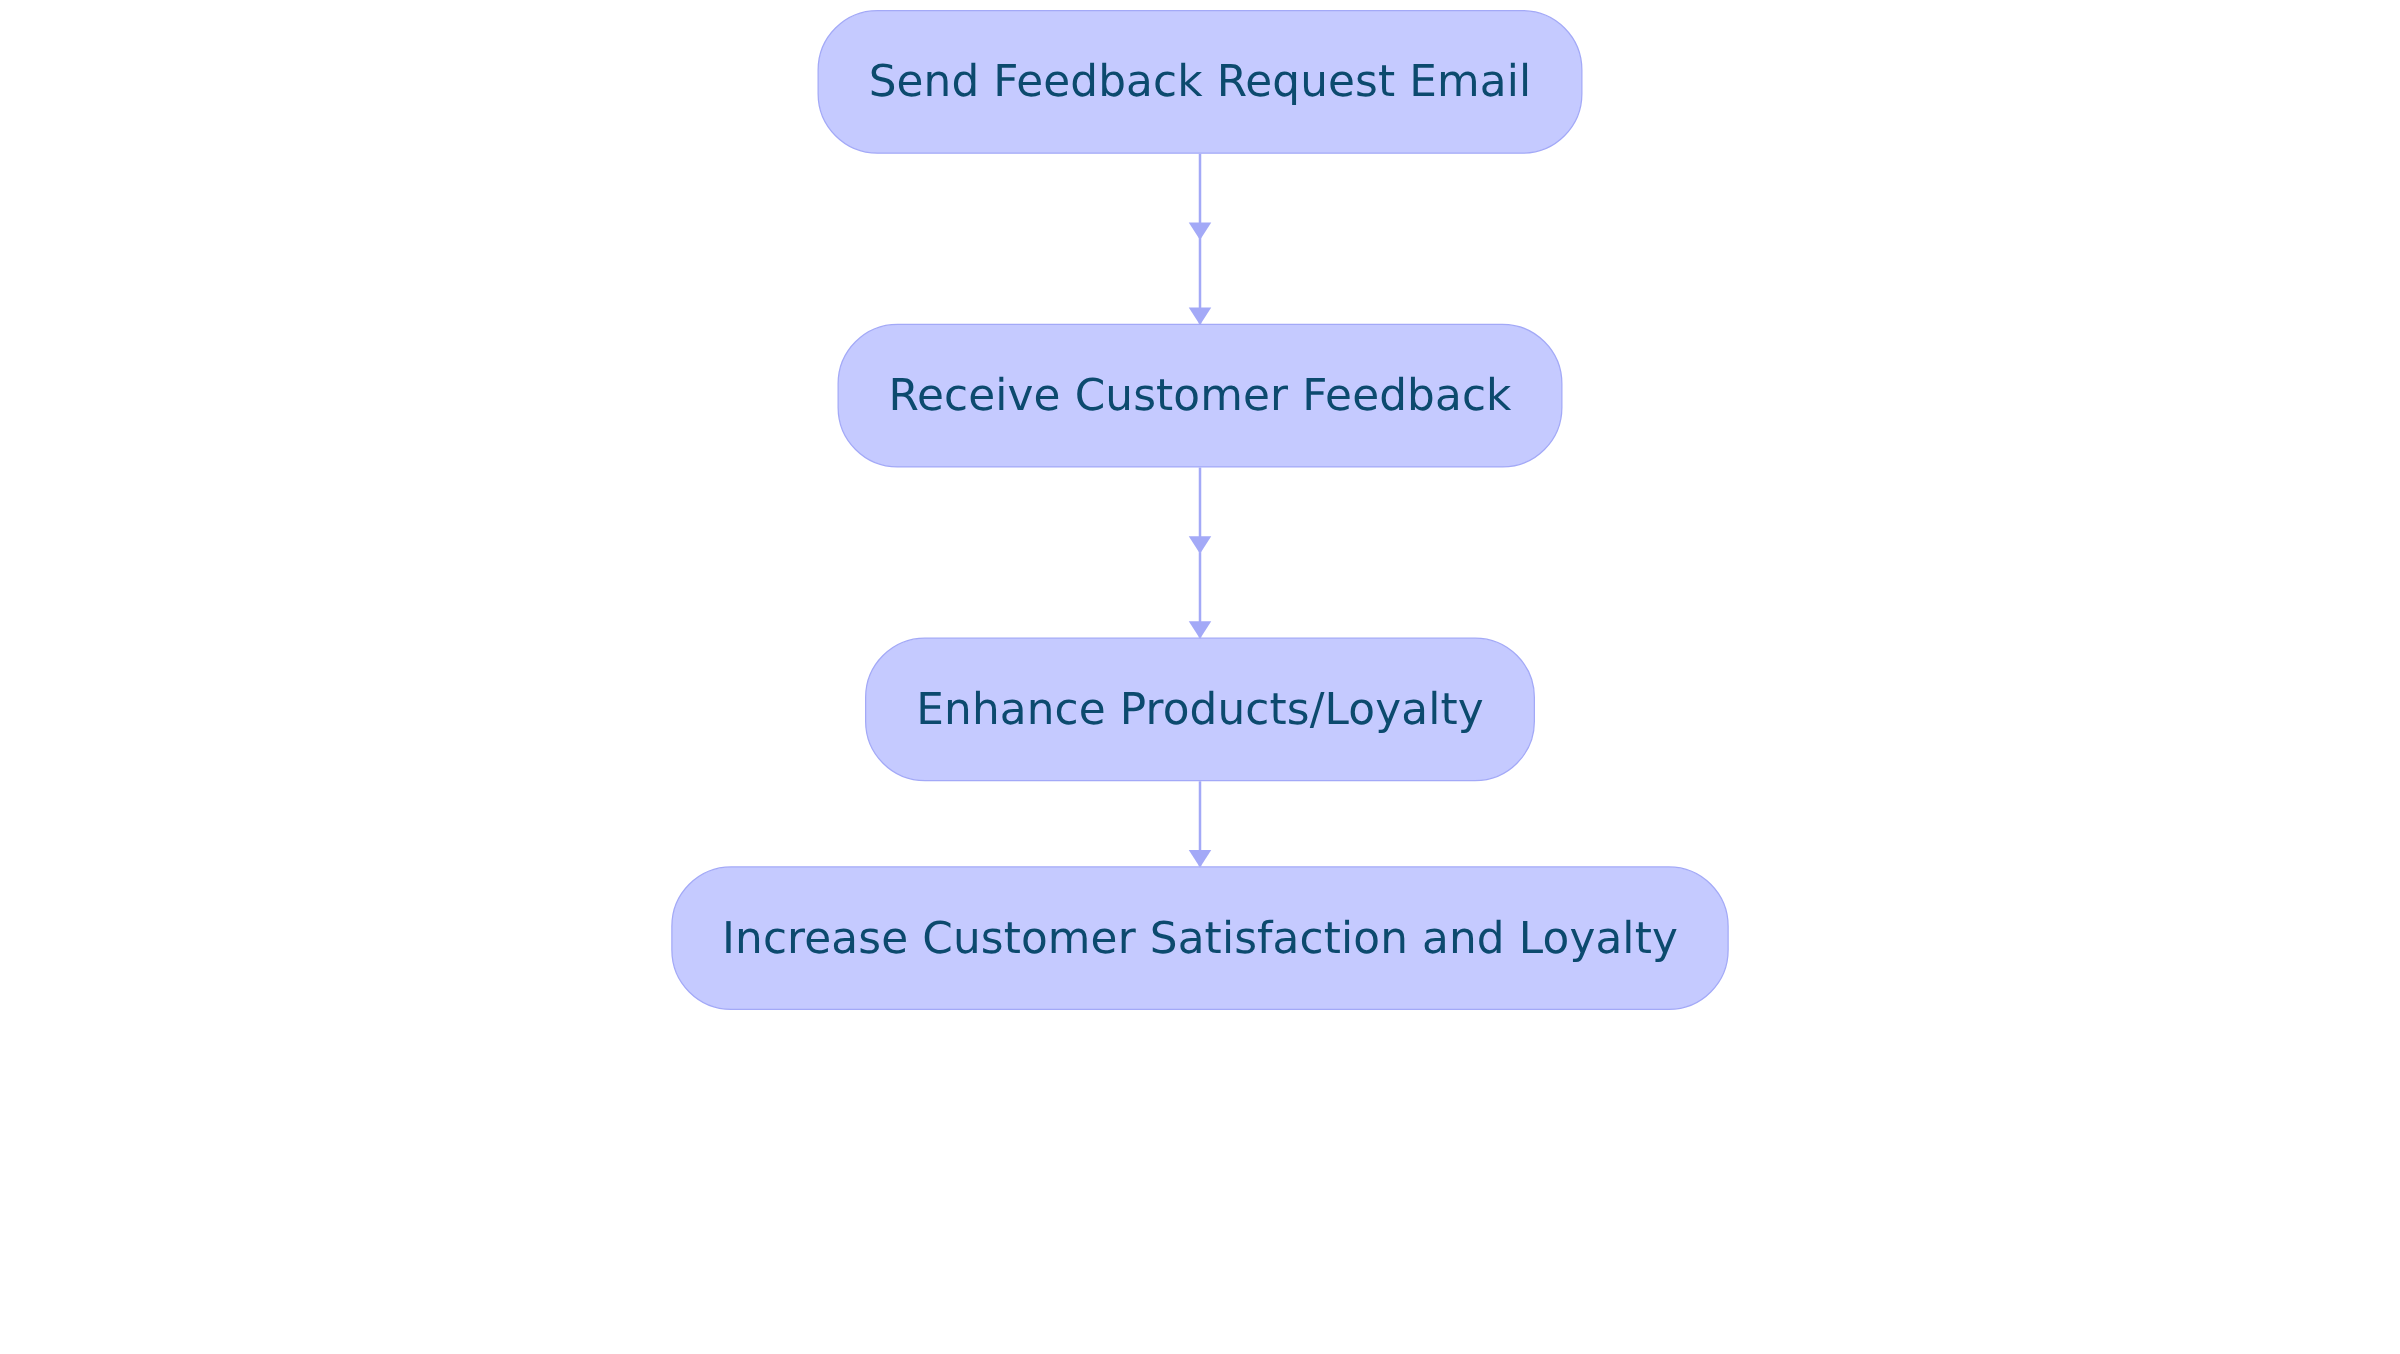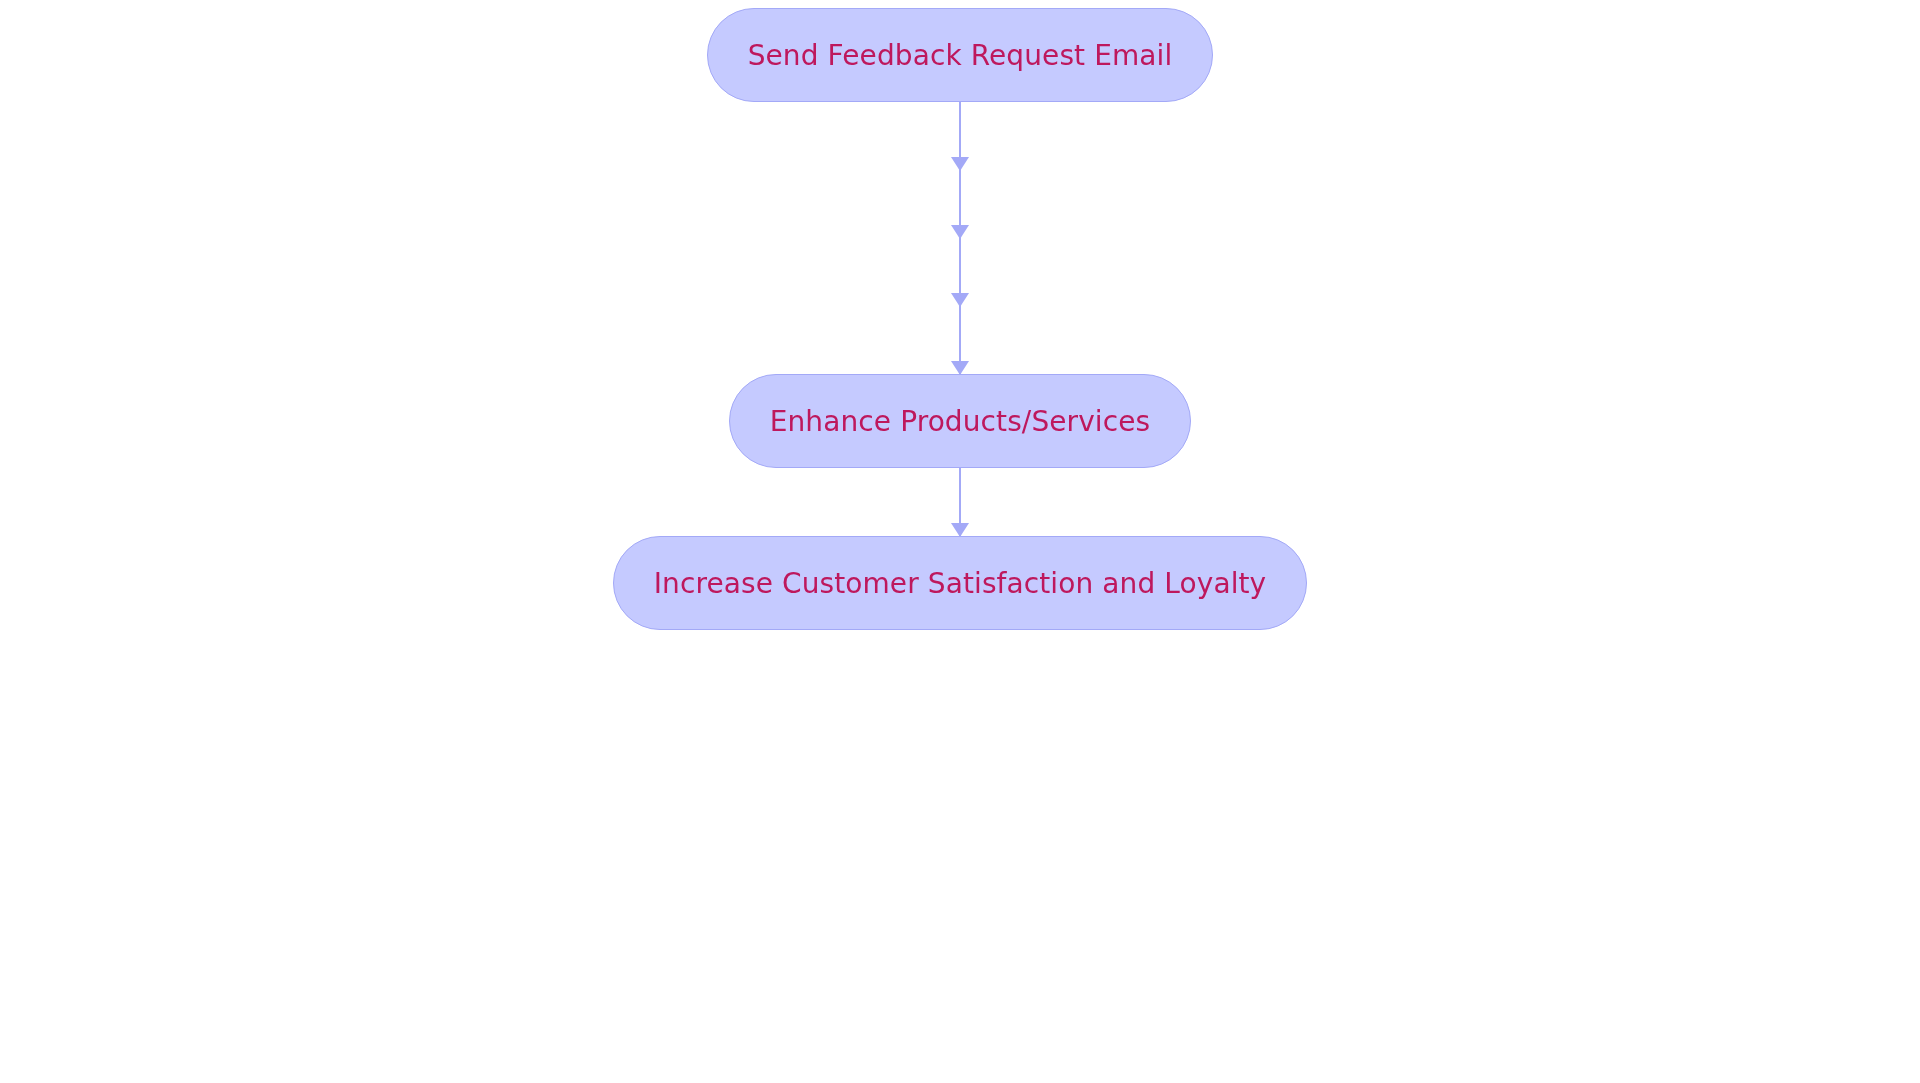--- a/index.html
+++ b/index.html
@@ -20,28 +20,28 @@
     display: flex;
     flex-direction: column;
     align-items: center;
     justify-content: flex-start;
   }
   .node {
     box-sizing: border-box;
     background: #c5caff;
     border: 1.4px solid #a3a9f7;
     border-radius: 48px;
-    color: #be185d;
+    color: #0c4a6e;
     display: flex;
     align-items: center;
     justify-content: center;
-    font-size: 28px;
+    font-size: 35px;
     letter-spacing: 0.1px;
     white-space: nowrap;
-    height: 94px;
+    height: 115px;
     padding: 0 40px;
   }
   .edge {
     position: relative;
     width: 2.6px;
     background: #a3a9f7;
   }
   .edge .arrowhead {
     position: absolute;
     left: 50%;
@@ -72,33 +72,38 @@
 
   <div class="edge" style="height: 68px;">
     <span class="arrowhead"></span>
   </div>
 
 
   <div class="edge" style="height: 68px;">
     <span class="arrowhead"></span>
   </div>
 
+  <div class="row">
+    <div class="node">
+      <span>Receive Customer Feedback</span>
+    </div>
+  </div>
 
   <div class="edge" style="height: 68px;">
     <span class="arrowhead"></span>
   </div>
 
 
   <div class="edge" style="height: 68px;">
     <span class="arrowhead"></span>
   </div>
 
   <div class="row">
     <div class="node">
-      <span>Enhance Products/Services</span>
+      <span>Enhance Products/Loyalty</span>
     </div>
   </div>
 
   <div class="edge" style="height: 68px;">
     <span class="arrowhead"></span>
   </div>
 
   <div class="row">
     <div class="node">
       <span>Increase Customer Satisfaction and Loyalty</span>

